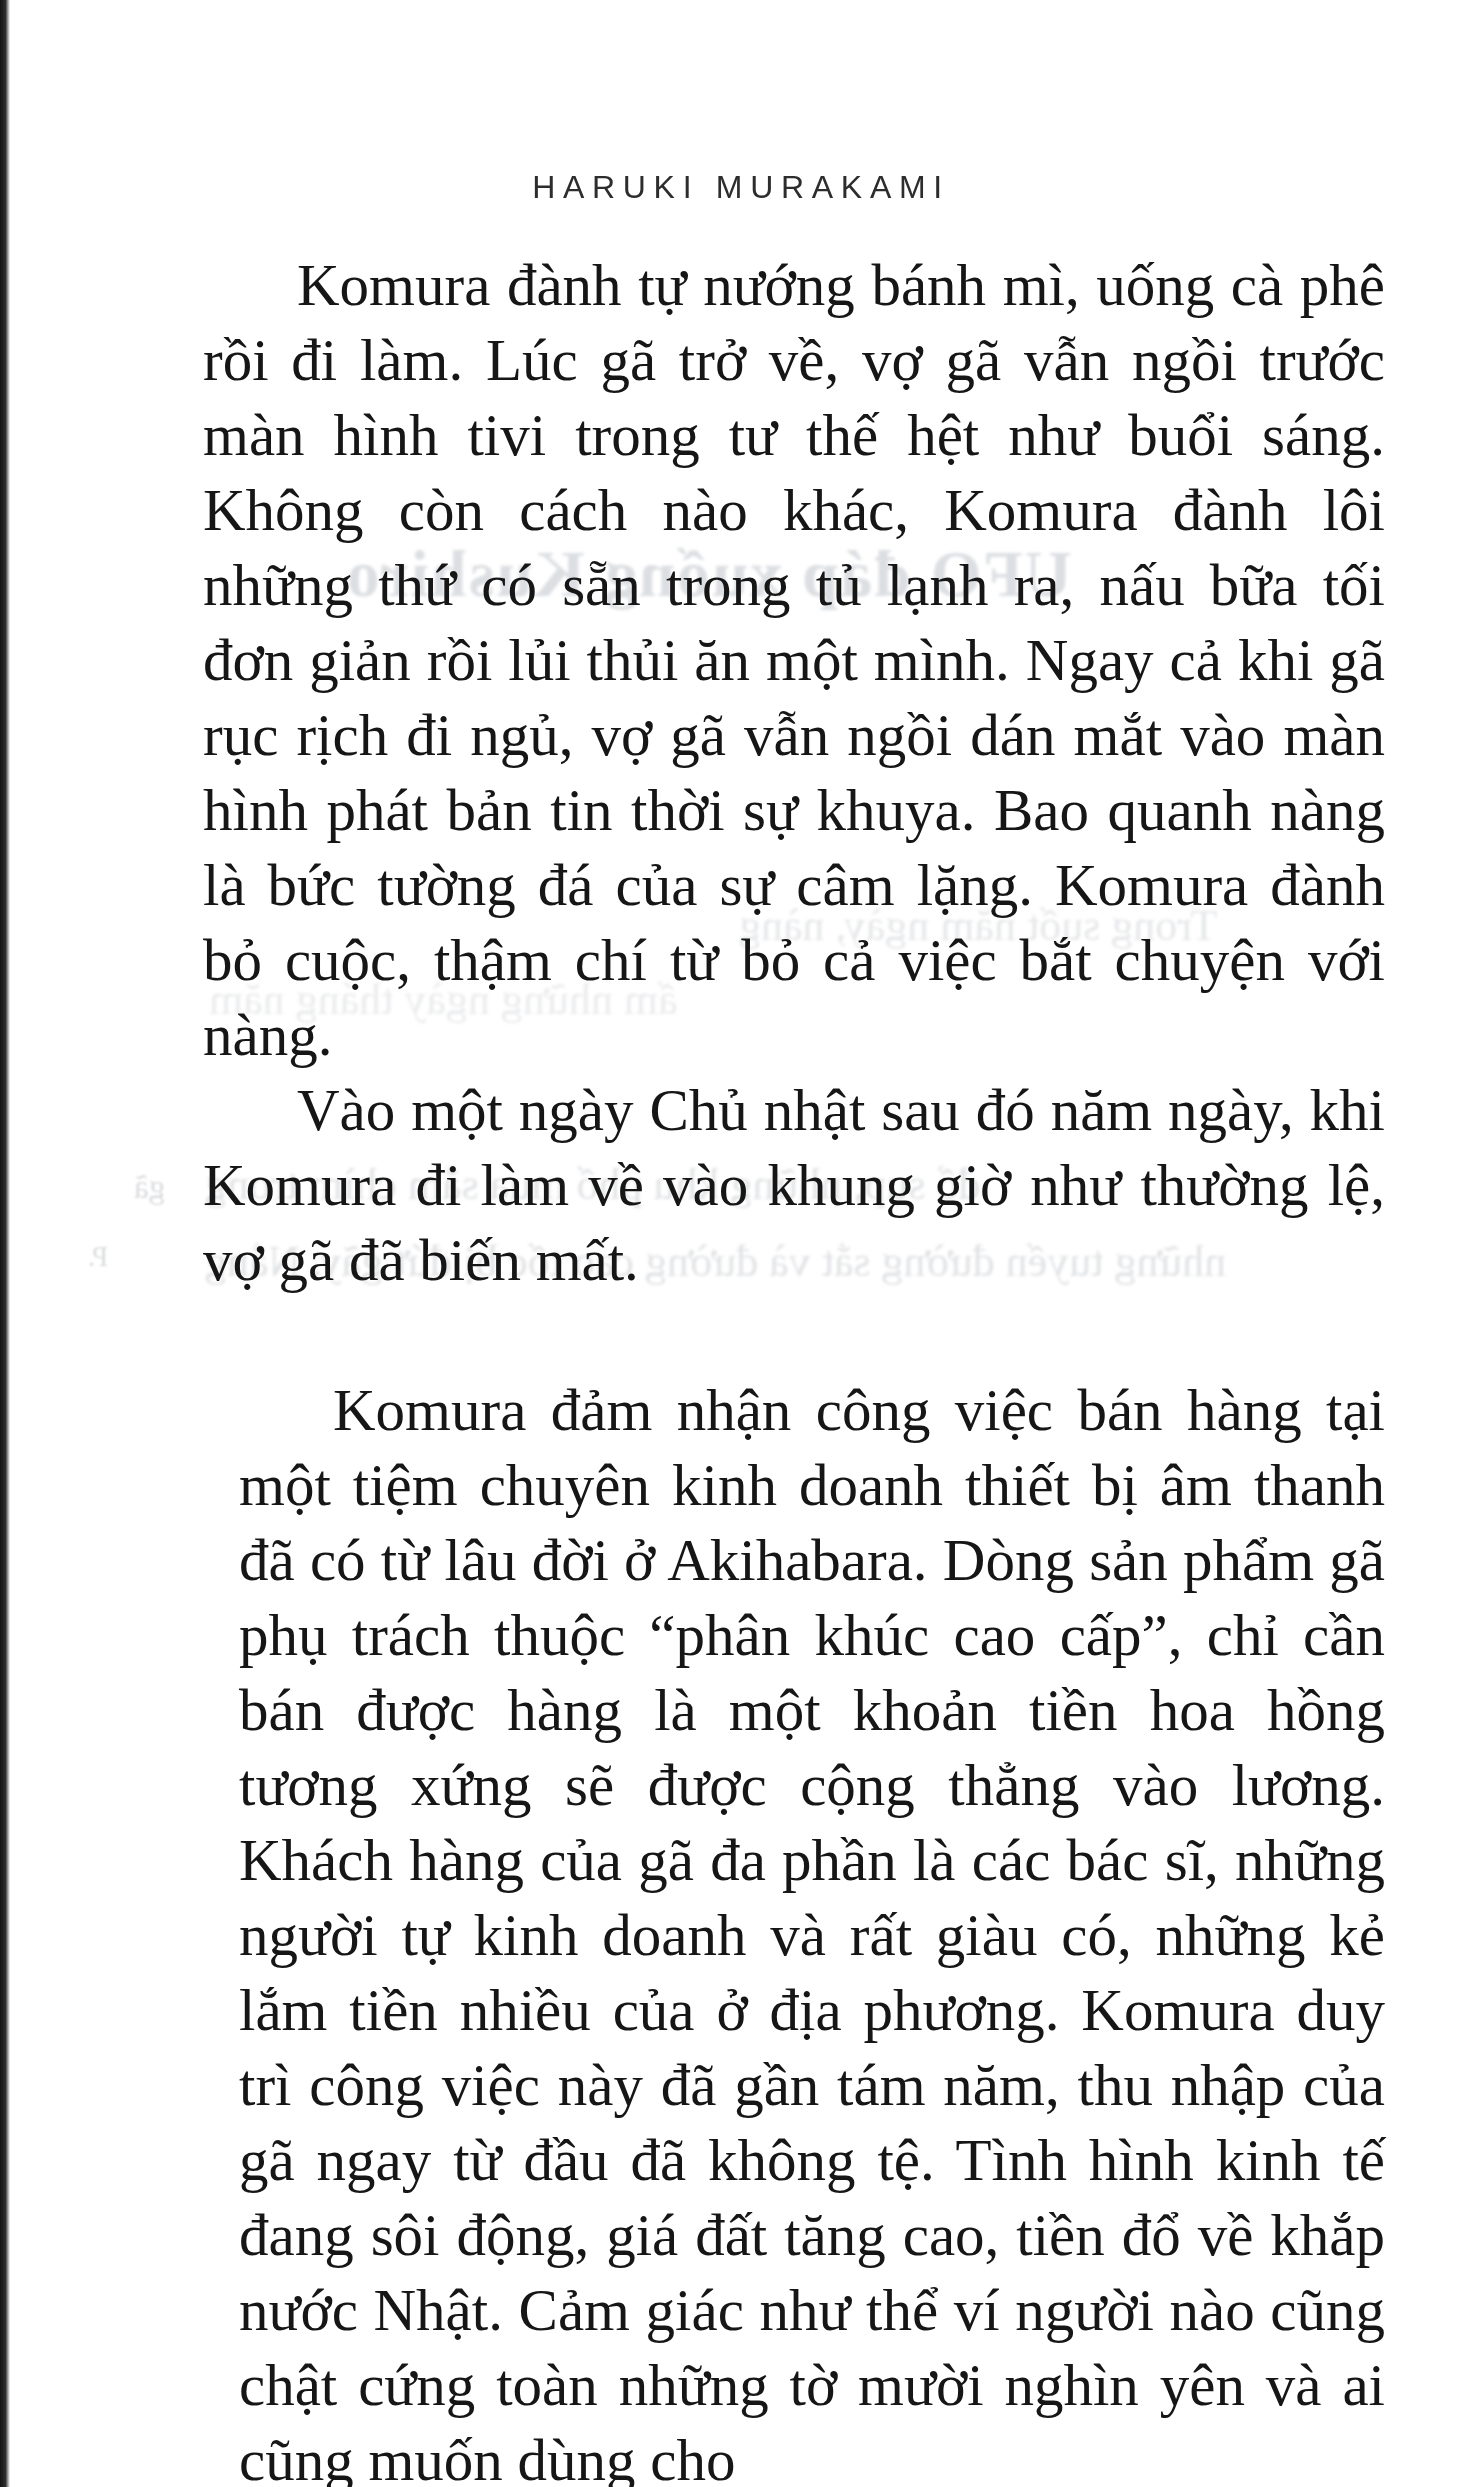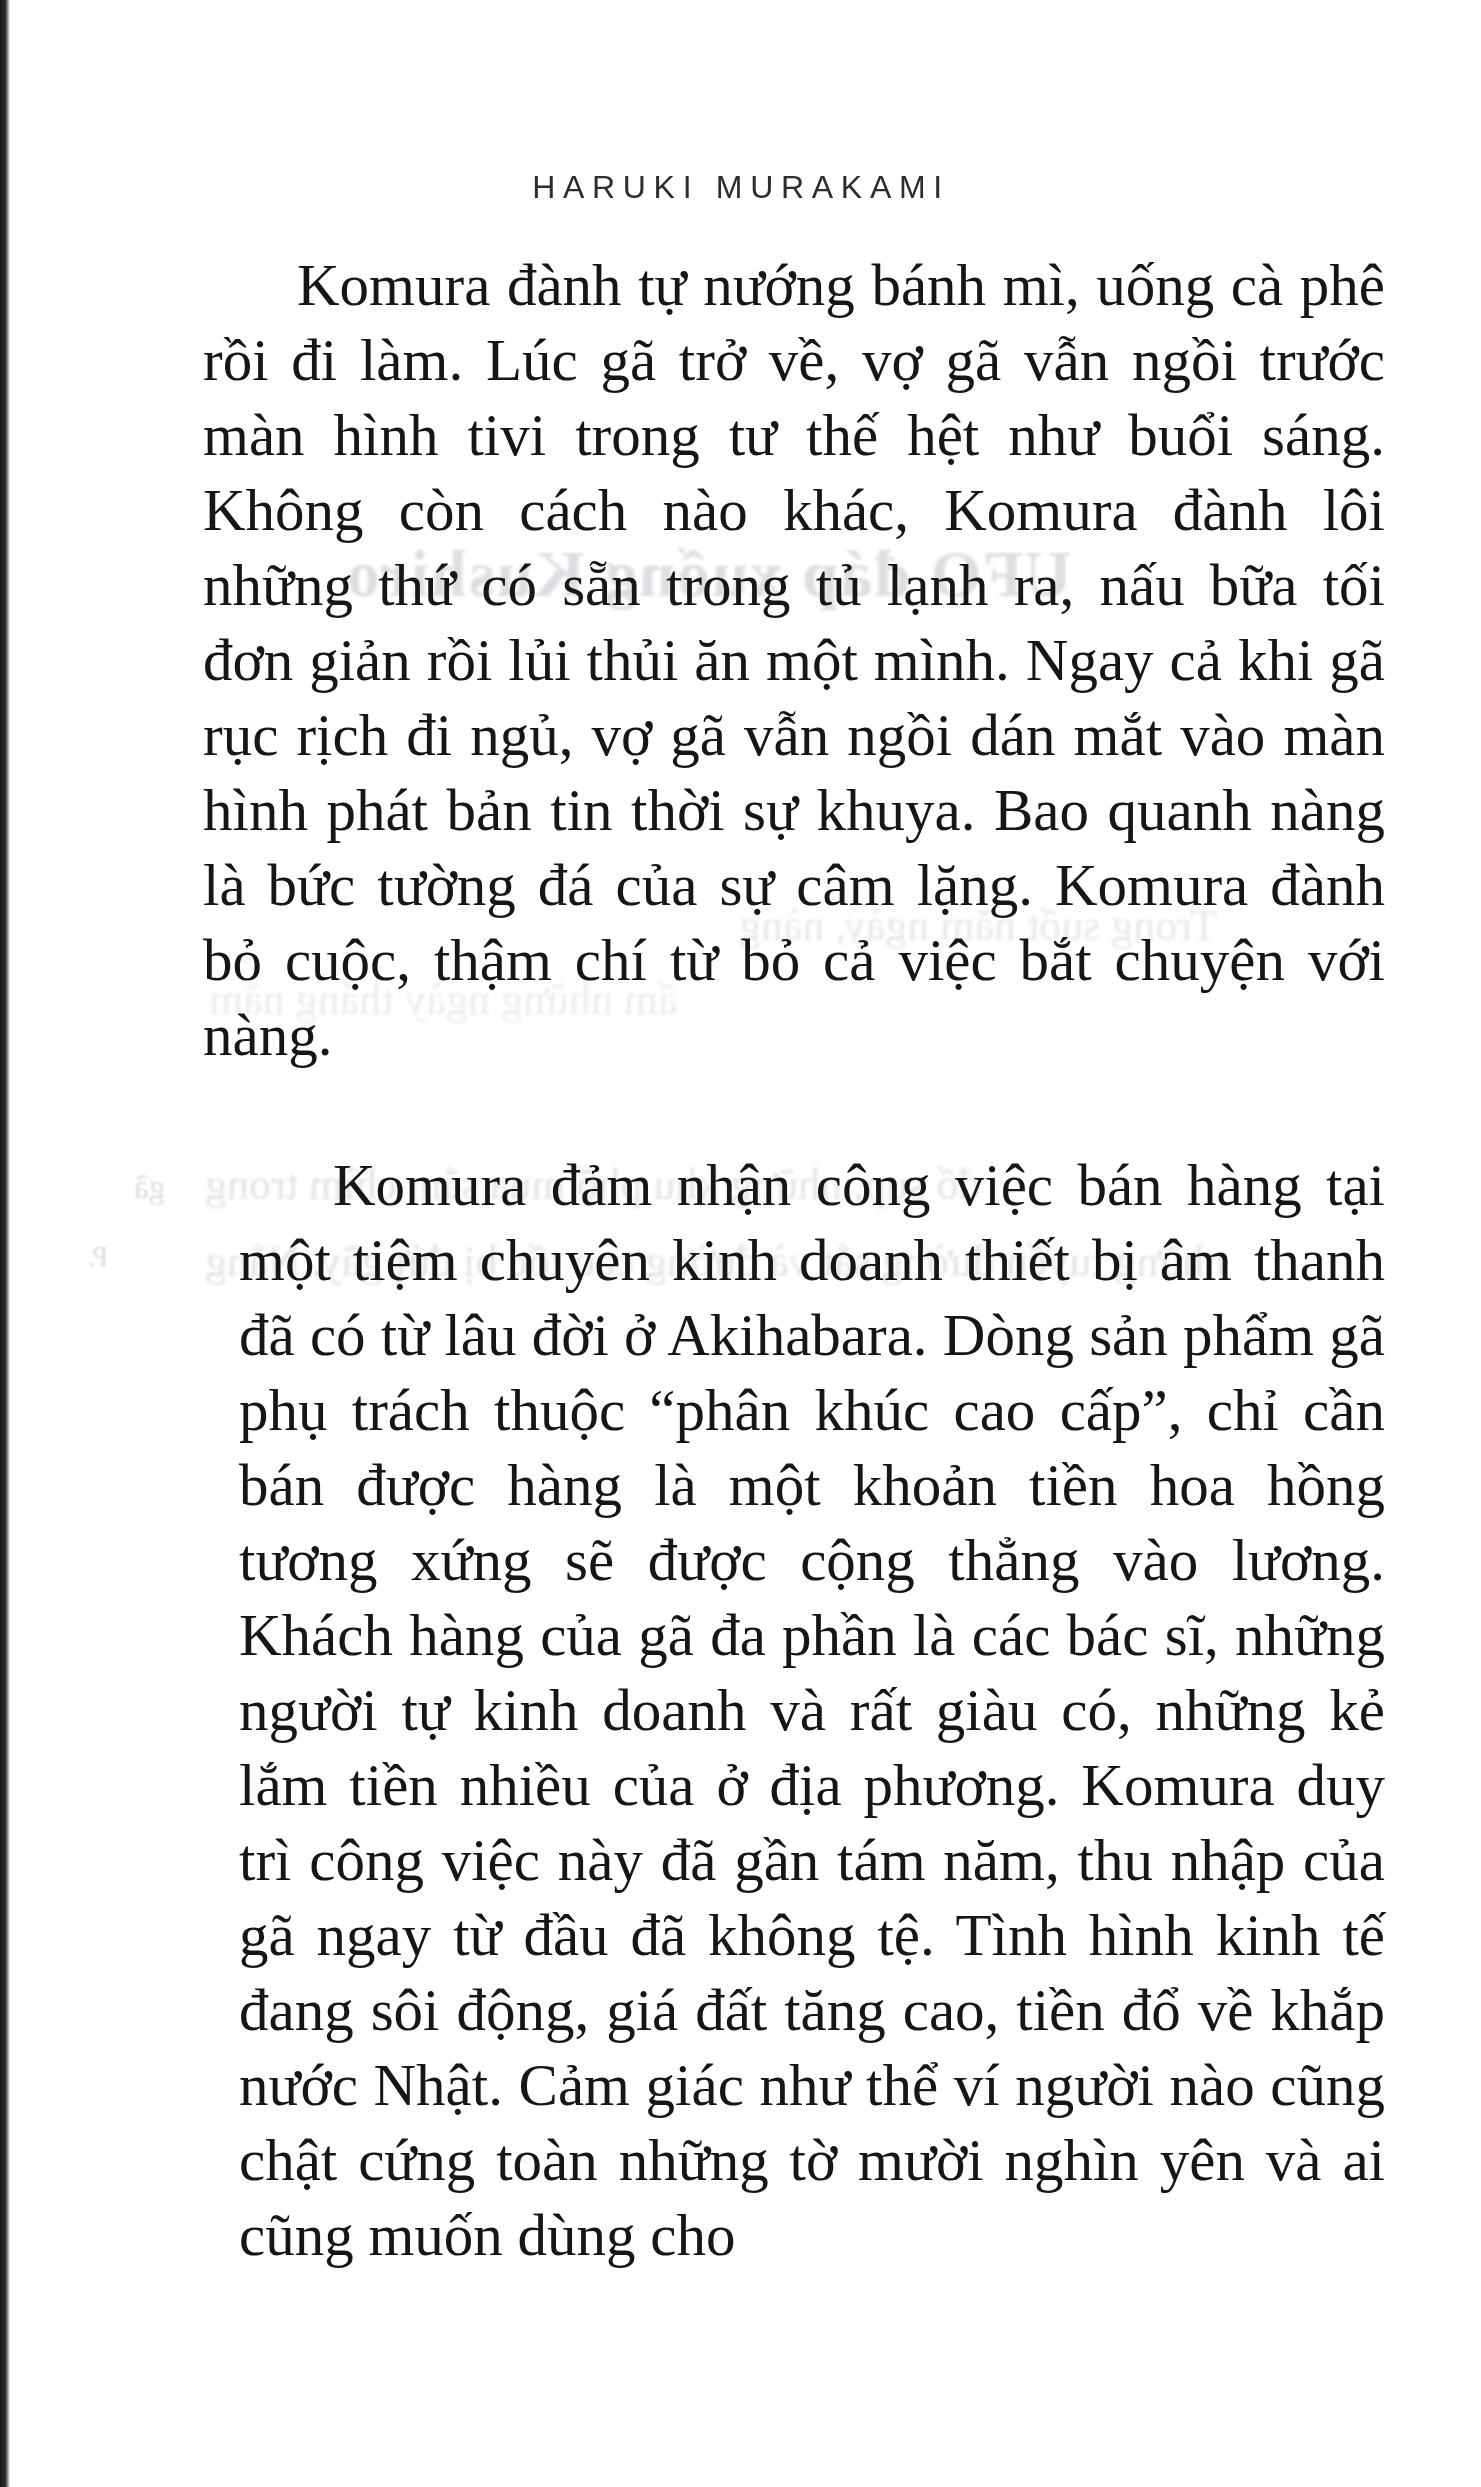--- a/index.html
+++ b/index.html
@@ -91,18 +91,19 @@
     <div class="ghost g2">đổ sụp, những khu phố mua sắm chìm trong</div>
     <div class="ghost g3">những tuyến đường sắt và đường cao tốc bị đứt gãy. Nắng</div>
     <div class="ghost-mark m0">gã</div>
     <div class="ghost-mark m1">P.</div>
   </div>
 
   <header class="running-header">HARUKI MURAKAMI</header>
 
   <main class="text-block">
     <p class="para">Komura đành tự nướng bánh mì, uống cà phê rồi đi làm. Lúc gã trở về, vợ gã vẫn ngồi trước màn hình tivi trong tư thế hệt như buổi sáng. Không còn cách nào khác, Komura đành lôi những thứ có sẵn trong tủ lạnh ra, nấu bữa tối đơn giản rồi lủi thủi ăn một mình. Ngay cả khi gã rục rịch đi ngủ, vợ gã vẫn ngồi dán mắt vào màn hình phát bản tin thời sự khuya. Bao quanh nàng là bức tường đá của sự câm lặng. Komura đành bỏ cuộc, thậm chí từ bỏ cả việc bắt chuyện với nàng.</p>
+    <p class="para">Vào một ngày Chủ nhật sau đó năm ngày, khi Komura đi làm về vào khung giờ như thường lệ, vợ gã đã biến mất.</p>
     <p class="para section-gap">Komura đảm nhận công việc bán hàng tại một tiệm chuyên kinh doanh thiết bị âm thanh đã có từ lâu đời ở Akihabara. Dòng sản phẩm gã phụ trách thuộc “phân khúc cao cấp”, chỉ cần bán được hàng là một khoản tiền hoa hồng tương xứng sẽ được cộng thẳng vào lương. Khách hàng của gã đa phần là các bác sĩ, những người tự kinh doanh và rất giàu có, những kẻ lắm tiền nhiều của ở địa phương. Komura duy trì công việc này đã gần tám năm, thu nhập của gã ngay từ đầu đã không tệ. Tình hình kinh tế đang sôi động, giá đất tăng cao, tiền đổ về khắp nước Nhật. Cảm giác như thể ví người nào cũng chật cứng toàn những tờ mười nghìn yên và ai cũng muốn dùng cho</p>
   </main>
 
 
 </div>
 
 
 </body></html>

